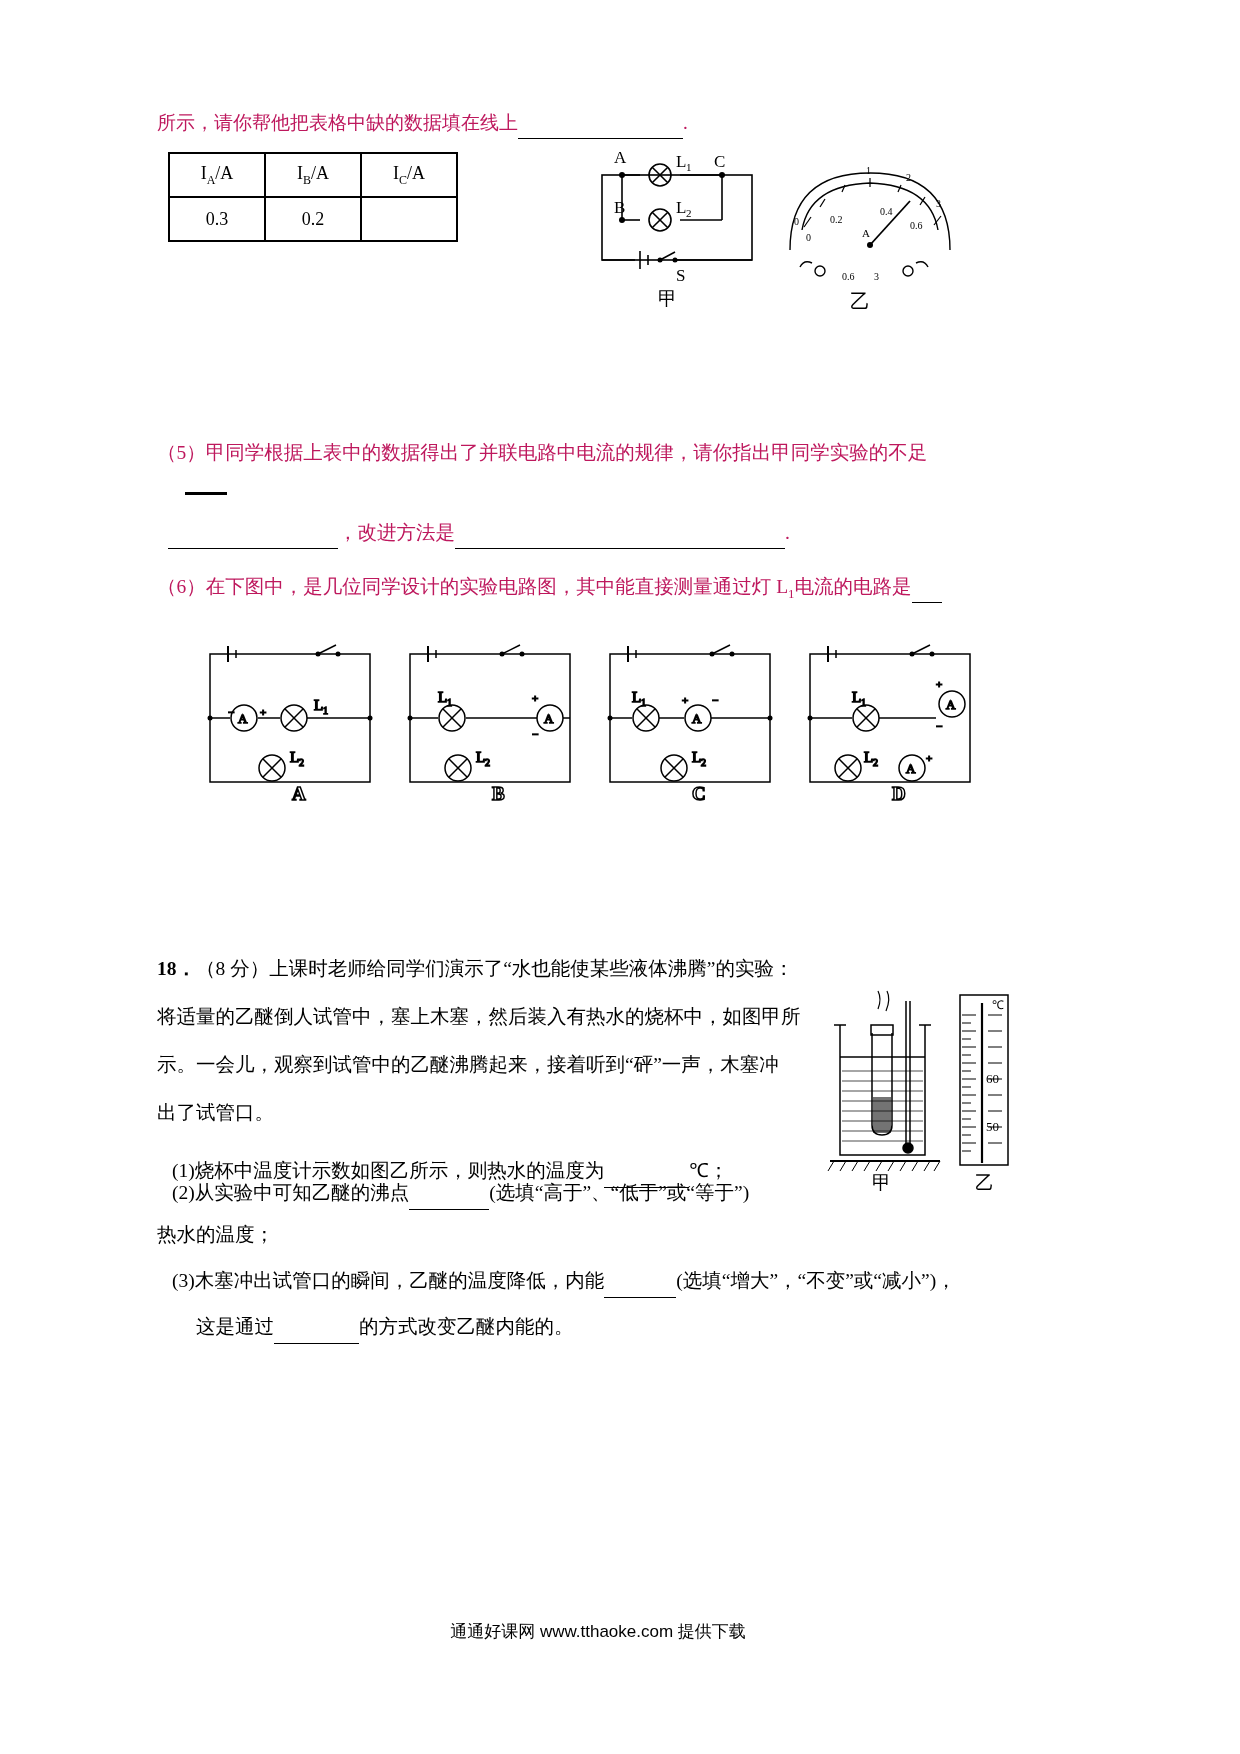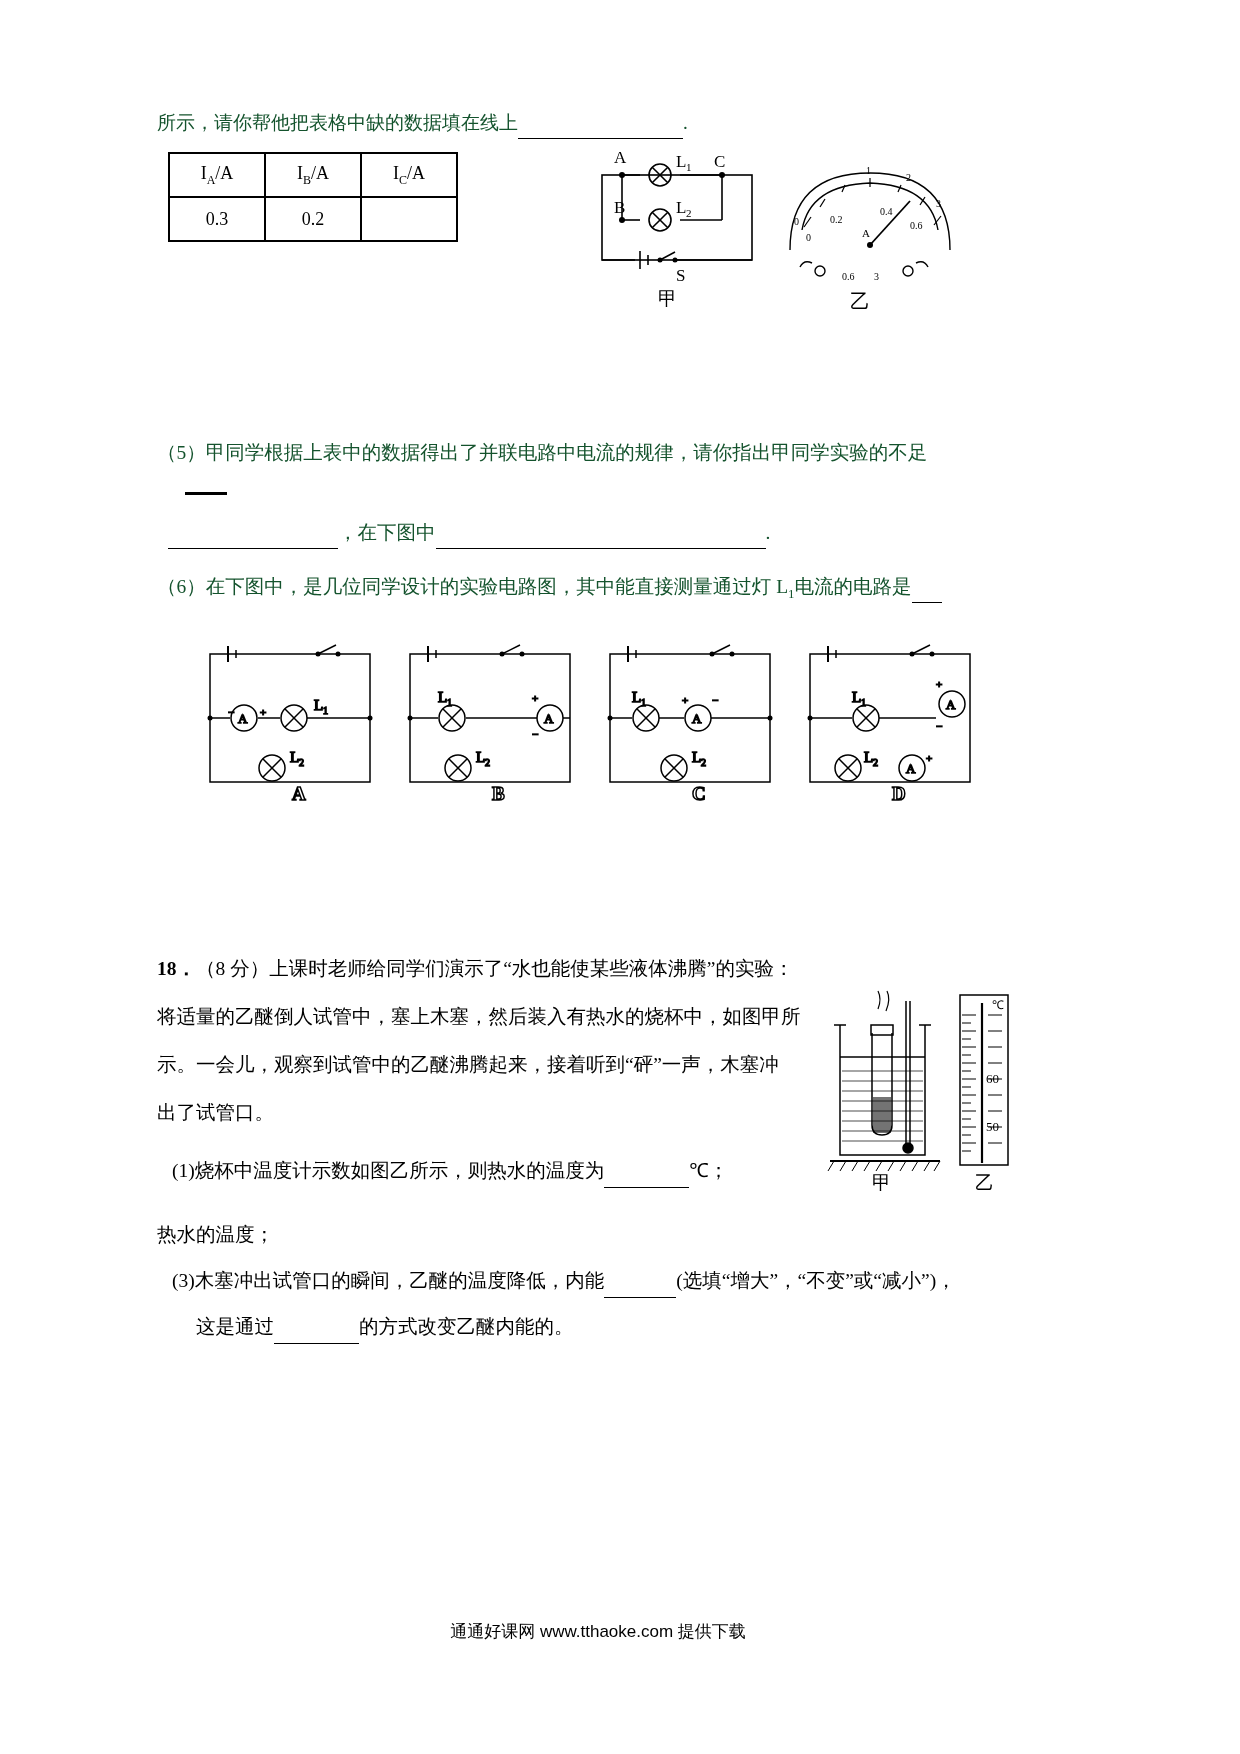--- a/index.html
+++ b/index.html
@@ -19,21 +19,21 @@
     position: absolute;
     top: 0; left: 0;
     width: 1240px;
     height: 1754px;
   }
   .txt {
     position: absolute;
     font-family: "Liberation Serif", serif;
     font-size: 19px;
     line-height: 30px;
-    color: #14532d;
+    color: #be185d;
     white-space: nowrap;
   }
   .blank {
     display: inline-block;
     border-bottom: 1px solid #000;
   }
   
   .data-table {
     position: absolute;
     left: 168px;
@@ -173,21 +173,21 @@
     <text x="356" y="62" font-size="10" font-family="Liberation Serif, serif">3</text>
     <text x="262" y="135" font-size="10" font-family="Liberation Serif, serif">0.6</text>
     <text x="294" y="135" font-size="10" font-family="Liberation Serif, serif">3</text>
     <text x="270" y="163" font-size="20" font-family="Liberation Serif, serif">乙</text>
   </svg>
 
   <div class="txt" style="left:157px; top:438px; font-size:19.5px;">（5）甲同学根据上表中的数据得出了并联电路中电流的规律，请你指出甲同学实验的不足</div>
   <div style="position:absolute; left:185px; top:492px; width:42px; border-bottom:3px solid #000;"></div>
 
   <div class="txt" style="left:168px; top:518px; font-size:19.5px;">
-    <span class="blank" style="width:170px;">&nbsp;</span><span>，在下图中</span><span class="blank" style="width:330px;">&nbsp;</span><span>.</span>
+    <span class="blank" style="width:170px;">&nbsp;</span><span>，改进方法是</span><span class="blank" style="width:330px;">&nbsp;</span><span>.</span>
   </div>
 
   <div class="txt" style="left:157px; top:572px; font-size:19.5px;">
     <span>（6）在下图中，是几位同学设计的实验电路图，其中能直接测量通过灯 L</span><span style="font-size:13px; vertical-align:sub;">1</span><span>电流的电路是</span><span class="blank" style="width:30px;">&nbsp;</span>
   </div>
 
   <svg class="fig" style="left:190px; top:640px;" width="810" height="190" viewBox="0 0 810 190">
     <g stroke="#000" fill="none" stroke-width="1.5" font-family="Liberation Serif, serif">
 
       <g transform="translate(0,0)">
@@ -326,20 +326,23 @@
     <span style="font-weight:bold;">18．</span><span>（8 分）</span><span>上课时老师给同学们演示了“水也能使某些液体沸腾”的实验：</span>
   </div>
   <div class="para" style="left:157px; top:1048px;">示。一会儿，观察到试管中的乙醚沸腾起来，接着听到“砰”一声，木塞冲</div>
   <div class="para" style="left:157px; top:1000px;">将适量的乙醚倒人试管中，塞上木塞，然后装入有热水的烧杯中，如图甲所</div>
   <div class="para" style="left:157px; top:1096px;">出了试管口。</div>
 
   <div class="para" style="left:172px; top:1130px;margin-top:24px;">
     <span>(1)烧杯中温度计示数如图乙所示，则热水的温度为</span><span class="blank" style="width:85px;">&nbsp;</span><span>℃；</span>
   </div>
 
+  <div class="para" style="left:172px; top:1176px;">
+    <span>(2)从实验中可知乙醚的沸点</span><span class="blank" style="width:80px;">&nbsp;</span><span>(选填“高于”、“低于”或“等于”)</span>
+  </div>
   <div class="para" style="left:157px; top:1218px;">热水的温度；</div>
 
   <div class="para" style="left:172px; top:1264px;">
     <span>(3)木塞冲出试管口的瞬间，乙醚的温度降低，内能</span><span class="blank" style="width:72px;">&nbsp;</span><span>(选填“增大”，“不变”或“减小”)，</span>
   </div>
   <div class="para" style="left:196px; top:1310px;">
     <span>这是通过</span><span class="blank" style="width:85px;">&nbsp;</span><span>的方式改变乙醚内能的。</span>
   </div>
 
   <svg class="fig" style="left:820px; top:985px;" width="230" height="210" viewBox="0 0 230 210">

